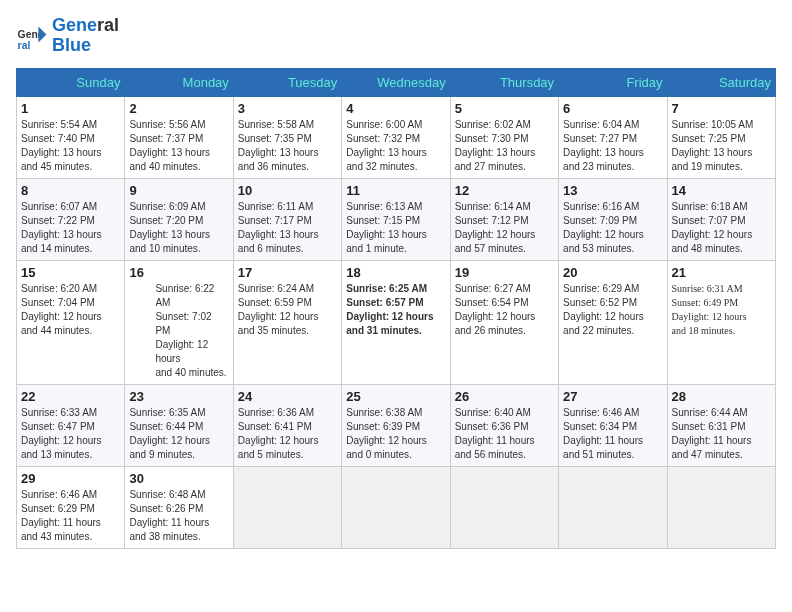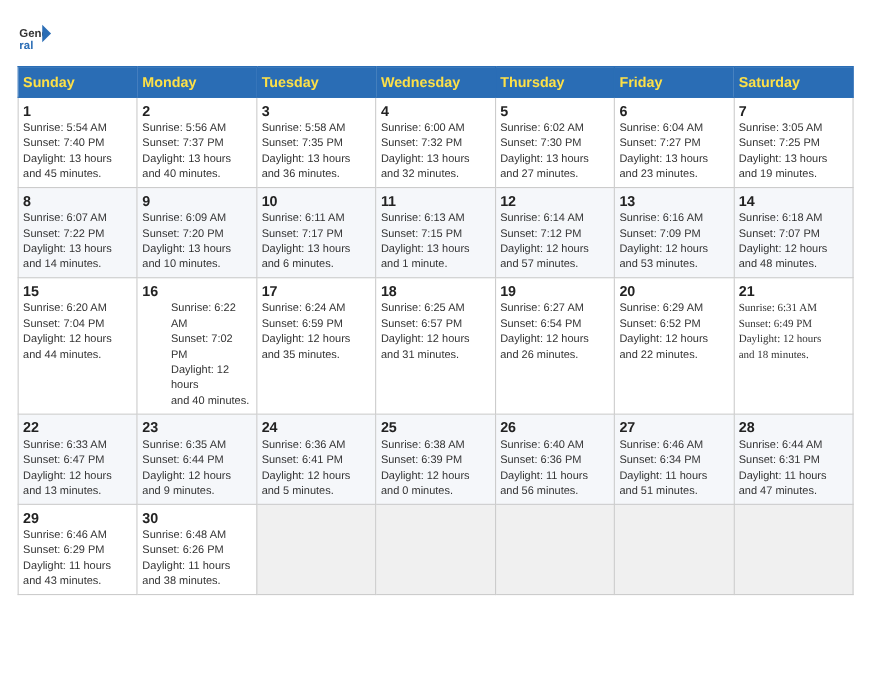--- a/index.html
+++ b/index.html
@@ -46,25 +46,25 @@
       font-size: 14px;
       color: #555;
     }
     table {
       width: 100%;
       border-collapse: collapse;
       font-size: 11px;
     }
     thead tr th {
       background-color: #2a6db5;
-      color: #fde047;
+      color: #5eead4;
       padding: 6px 4px;
-      text-align: left;
+      text-align: right;
       font-size: 13px;
-      font-weight: bold;
+      font-weight: normal;
       border: 1px solid #2a6db5;
     }
     tbody tr td {
       border: 1px solid #ccc;
       vertical-align: top;
       padding: 4px;
       width: 108px;
       min-height: 80px;
       background: #fff;
     }
@@ -90,20 +90,28 @@
 </head>
 <body>
 
 <div class="header">
   <div class="logo">
     <svg class="logo-icon" viewBox="0 0 40 40">
       <text x="2" y="22" font-size="13" font-weight="bold" fill="#333">Gene</text>
       <text x="2" y="36" font-size="13" font-weight="bold" fill="#2a6db5">ral</text>
       <polygon points="28,8 38,18 28,28" fill="#2a6db5"></polygon>
     </svg>
+    <div>
+      <div class="logo-text">
+        <span>Gene</span>ral
+      </div>
+      <div class="logo-text">
+        <span>Blue</span>
+      </div>
+    </div>
   </div>
 </div>
 
 <table>
   <thead>
     <tr id="header-row">
     <th>Sunday</th>
         <th>Monday</th>
         <th>Tuesday</th>
         <th>Wednesday</th>
@@ -151,21 +159,21 @@
         </td>
         <td>
           <span class="day-num">6</span>
           <div class="day-info" style="white-space: pre-line;">Sunrise: 6:04 AM
 Sunset: 7:27 PM
 Daylight: 13 hours
 and 23 minutes.</div>
         </td>
         <td>
           <span class="day-num">7</span>
-          <div class="day-info" style="white-space: pre-line;">Sunrise: 3:05 AM
+          <div class="day-info" style="white-space: pre-line;">Sunrise: 10:05 AM
 Sunset: 7:25 PM
 Daylight: 13 hours
 and 19 minutes.</div>
         </td>
       </tr>
       <tr>
         <td>
           <span class="day-num">8</span>
           <div class="day-info" style="white-space: pre-line;">Sunrise: 6:07 AM
 Sunset: 7:22 PM
@@ -232,21 +240,21 @@
         </td>
         <td>
           <span class="day-num">17</span>
           <div class="day-info" style="white-space: pre-line;">Sunrise: 6:24 AM
 Sunset: 6:59 PM
 Daylight: 12 hours
 and 35 minutes.</div>
         </td>
         <td>
           <span class="day-num">18</span>
-          <div class="day-info" style="white-space: pre-line;">Sunrise: 6:25 AM
+          <div class="day-info" style="white-space: pre-line; font-weight: bold;">Sunrise: 6:25 AM
 Sunset: 6:57 PM
 Daylight: 12 hours
 and 31 minutes.</div>
         </td>
         <td>
           <span class="day-num">19</span>
           <div class="day-info" style="white-space: pre-line;">Sunrise: 6:27 AM
 Sunset: 6:54 PM
 Daylight: 12 hours
 and 26 minutes.</div>

